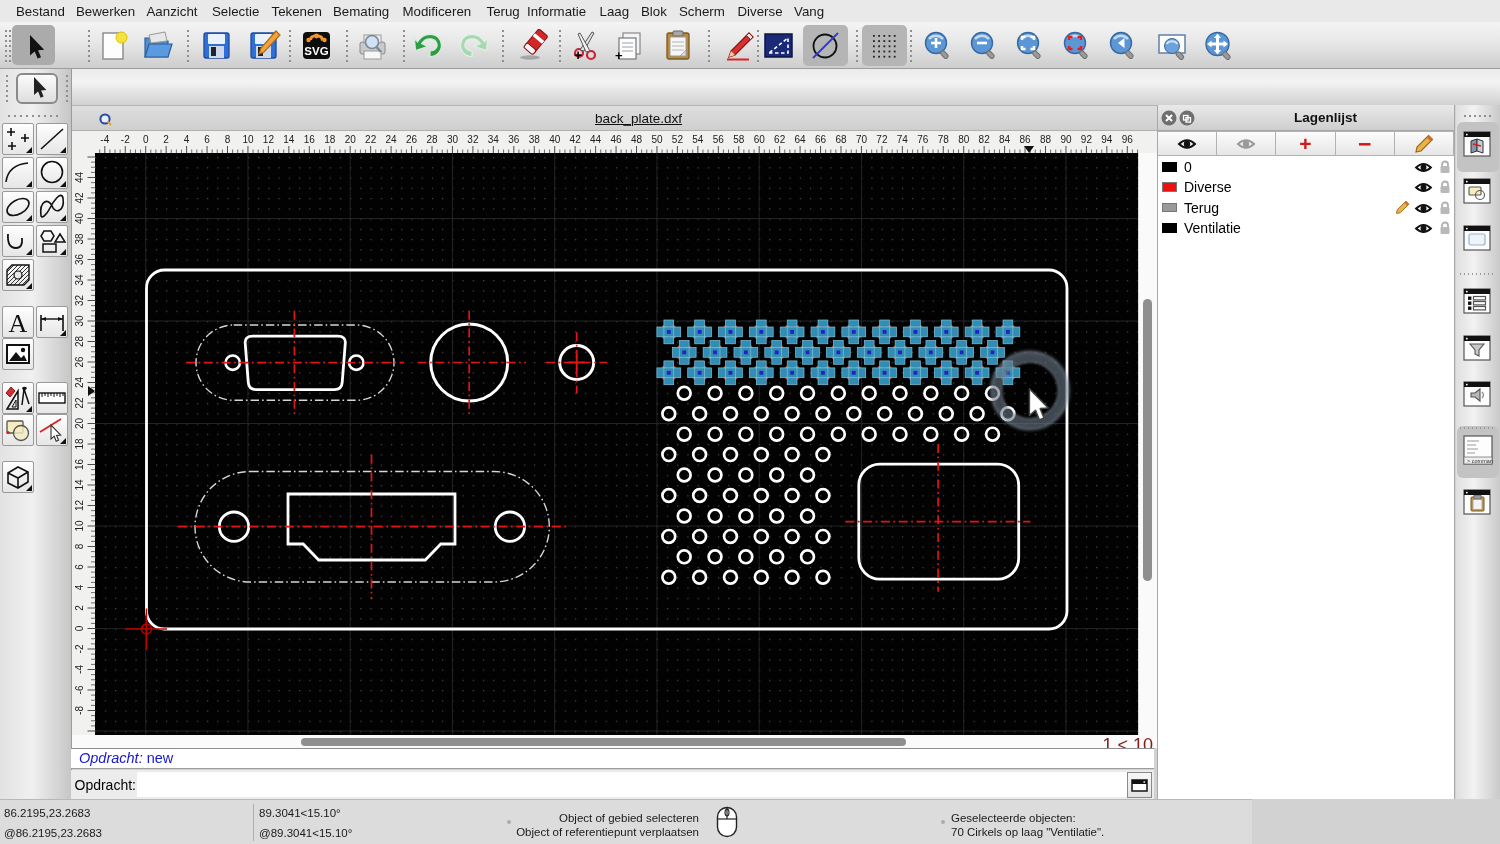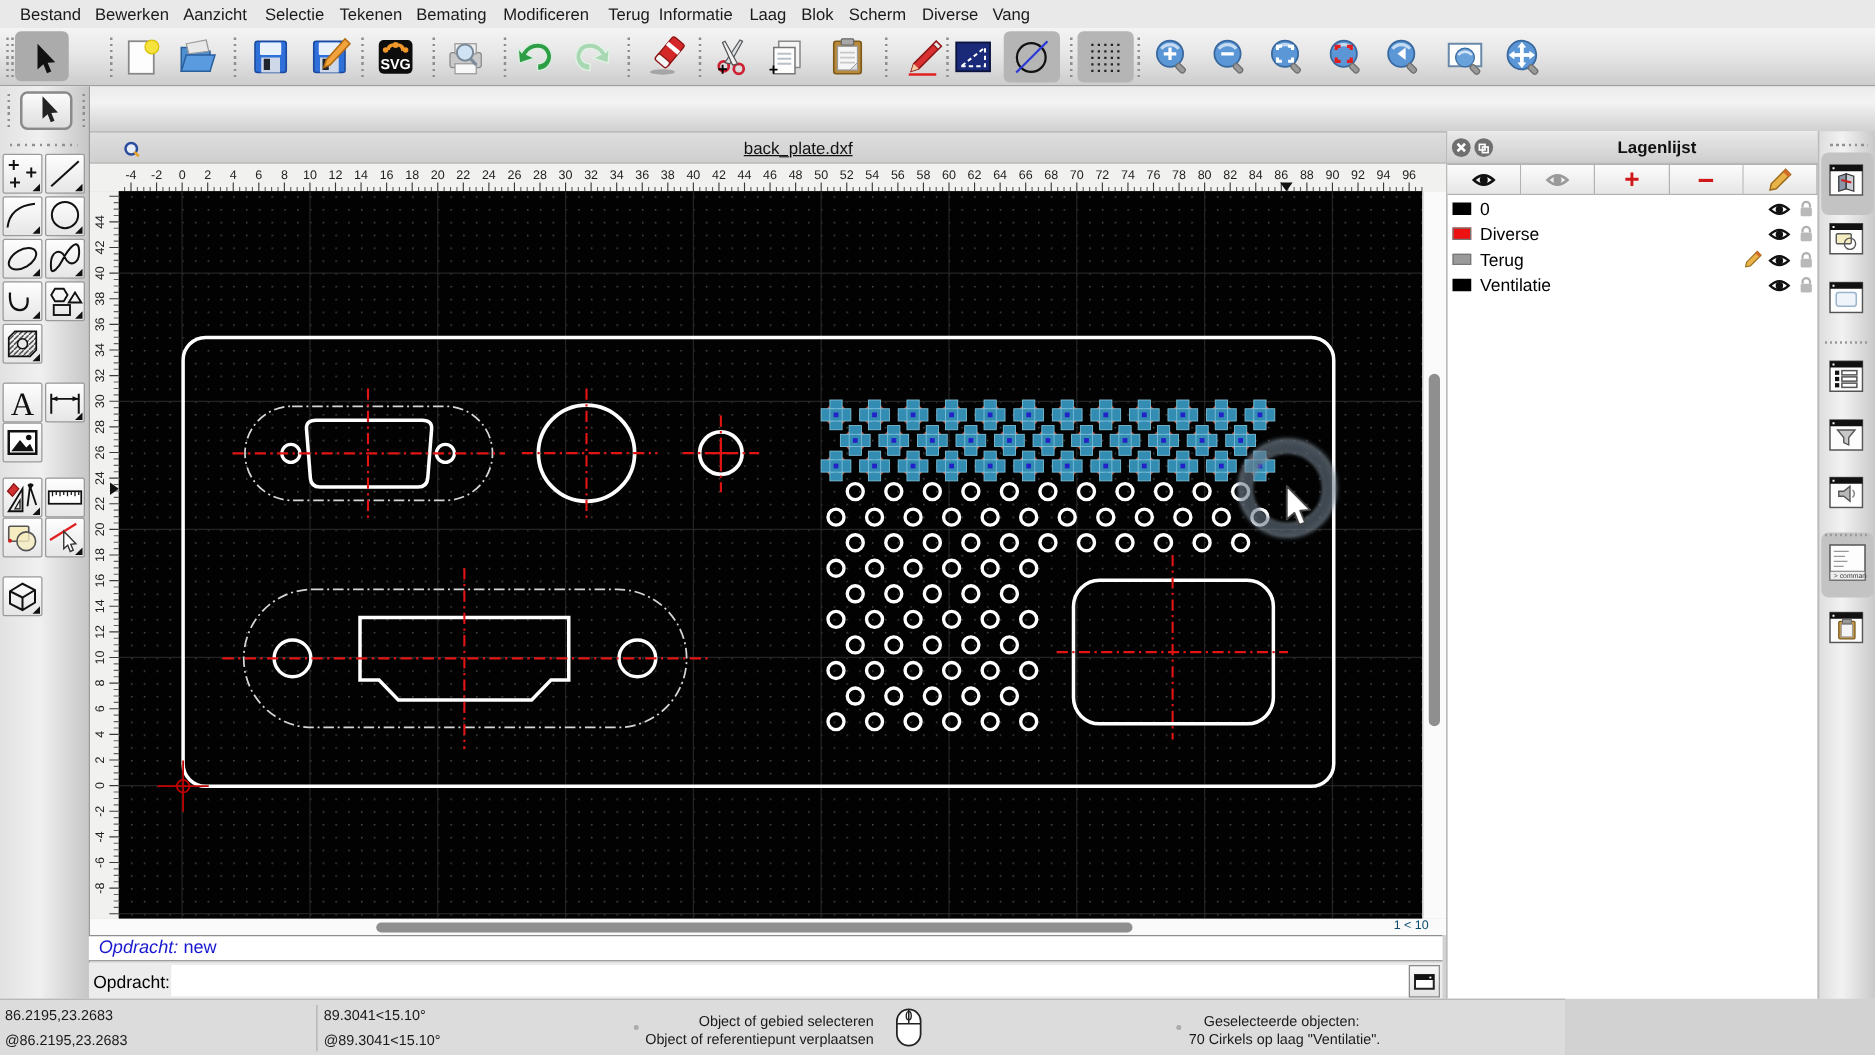--- a/index.html
+++ b/index.html
@@ -986,21 +986,21 @@
         <circle cx="1030" cy="390.5" r="40.3" stroke="rgba(140,158,176,0.18)" stroke-width="2"></circle>
       </g>
       <path d="M 1029.4 388.8 L 1029.4 415.6 L 1035.5 410.3 L 1039.4 419.9 L 1044 418 L 1040.2 408.6 L 1048.2 407.9 Z" fill="#fff" stroke="#444" stroke-width="1.5" stroke-linejoin="round"></path>
     </svg>
   </div>
 <div id="vscroll" class="abs">
     <div style="position:absolute;left:4.5px;top:146px;width:9px;height:282px;background:#8f8f8f;border-radius:4.5px;"></div>
   </div>
 <div id="hscrollrow" class="abs">
     <div style="position:absolute;left:229px;top:3px;width:605px;height:8px;background:#8f8f8f;border-radius:4px;"></div>
-<span style="position:absolute;right:14px;top:0px;font-size:10px;color:#0c4a6e;">1 &lt; 10</span>
+<span style="position:absolute;right:4px;top:0px;font-size:18px;color:#7f1d1d;">1 &lt; 10</span>
   </div>
 <div id="cmdhist" class="abs">
     <span style="position:absolute;left:8px;top:1px;"><i>Opdracht:</i> new</span>
   </div>
 <div id="cmdrow" class="abs">
     <span style="position:absolute;left:3.5px;top:7px;font-size:14px;">Opdracht:</span>
 <div style="position:absolute;left:66px;top:2px;width:990px;height:25px;background:#fff;z-index:0;"></div>
 <div style="position:absolute;left:1056px;top:1.5px;width:25px;height:26px;background:linear-gradient(#f8f8f8,#e2e2e2);border:1px solid #8a8a8a;">
 <svg width="23" height="24" viewBox="0 0 23 24">
         <rect x="4" y="7" width="15" height="11" fill="#fff" stroke="#222" stroke-width="1.6"></rect>
@@ -1206,14 +1206,14 @@
 <div style="position:absolute;left:507px;top:20px;width:4px;height:4px;border-radius:2px;background:#ababab;"></div>
 <span style="position:absolute;left:699px;top:12px;transform:translateX(-100%);white-space:pre;">Object of gebied selecteren</span>
 <span style="position:absolute;left:699px;top:26px;transform:translateX(-100%);white-space:pre;">Object of referentiepunt verplaatsen</span>
 <svg class="abs" style="left:716px;top:6px;" width="22" height="32" viewBox="0 0 22 32">
       <rect x="1.5" y="1.5" width="19" height="29" rx="9.5" fill="#fff" stroke="#222" stroke-width="1.4"></rect>
       <line x1="11" y1="1.5" x2="11" y2="13" stroke="#222" stroke-width="1.2"></line>
       <line x1="1.8" y1="13" x2="20.2" y2="13" stroke="#222" stroke-width="1.2"></line>
       <ellipse cx="11" cy="6.5" rx="2" ry="3.4" fill="none" stroke="#222" stroke-width="1.1"></ellipse>
     </svg>
 <div style="position:absolute;left:941px;top:20px;width:4px;height:4px;border-radius:2px;background:#ababab;"></div>
-<span style="position:absolute;left:951px;top:12px;margin-left:12px;">Geselecteerde objecten:</span>
+<span style="position:absolute;left:951px;top:12px;">Geselecteerde objecten:</span>
 <span style="position:absolute;left:951px;top:26px;">70 Cirkels op laag "Ventilatie".</span>
 </div>
 </body></html>

